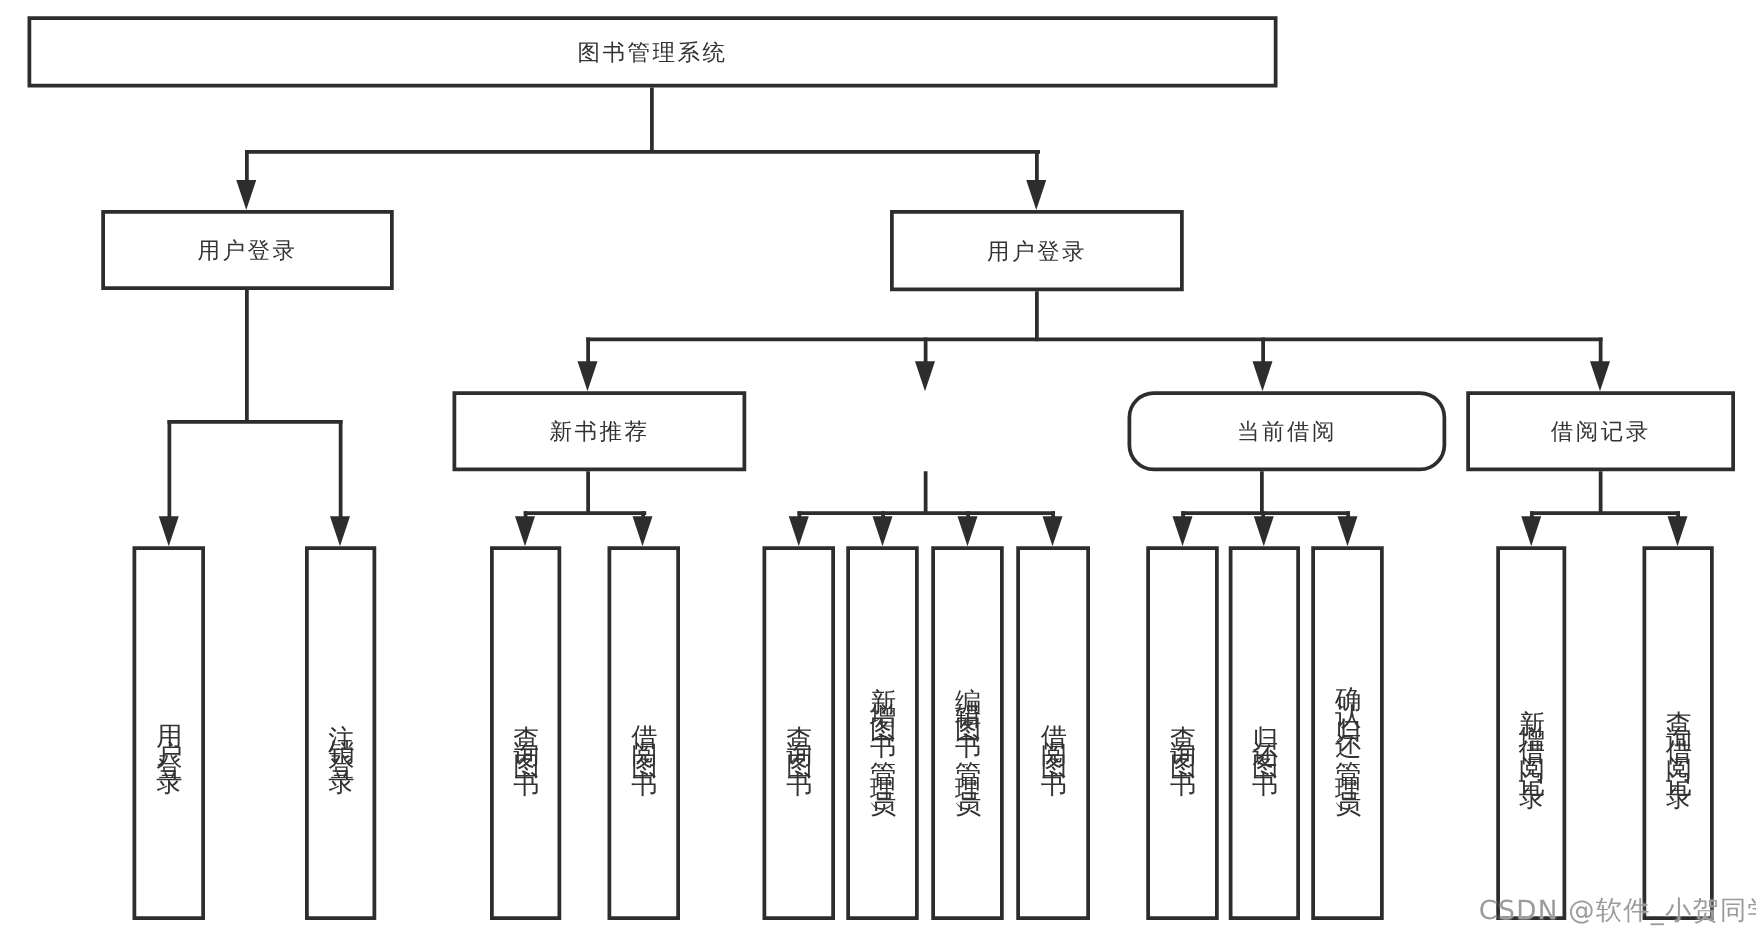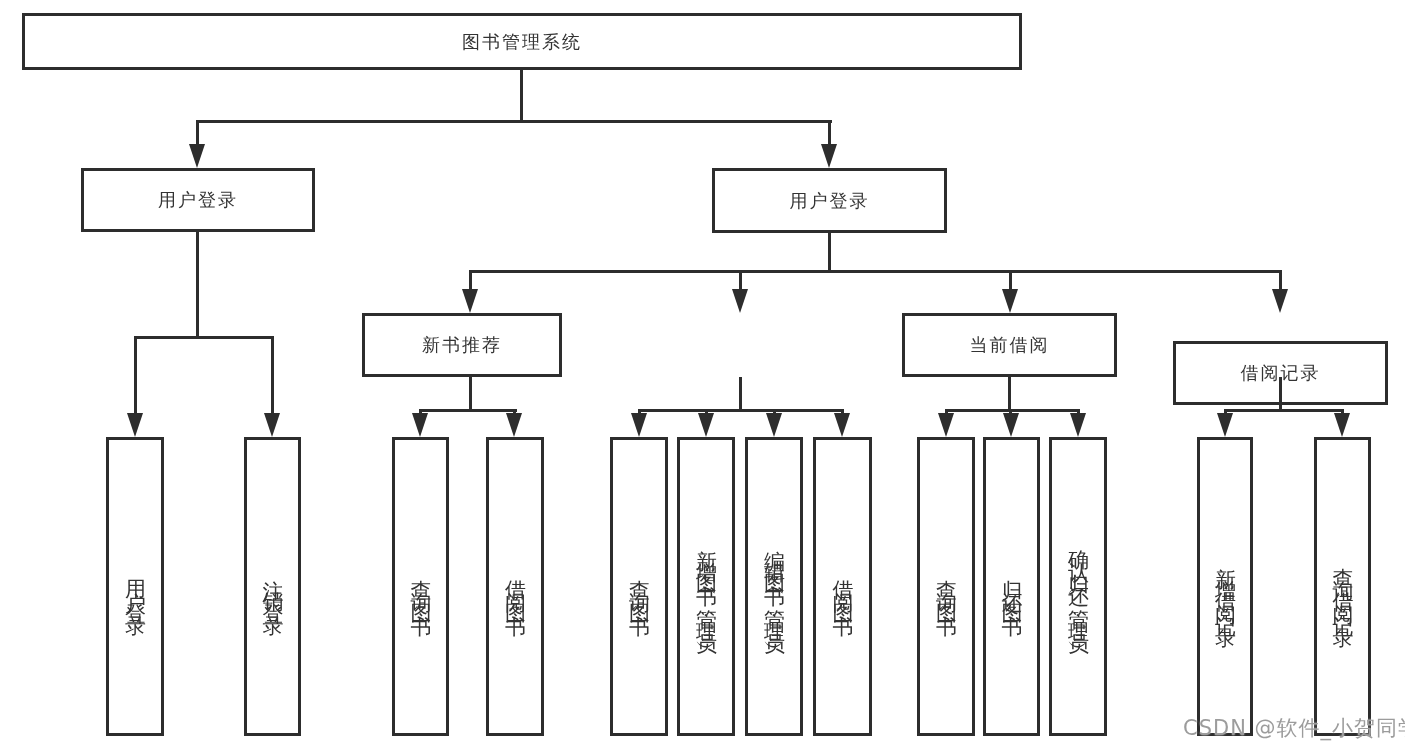--- a/index.html
+++ b/index.html
@@ -85,27 +85,27 @@
   <div class="line" style="left:469px; top:270px; width:813px; height:3px;"></div>
   <div class="line" style="left:469px; top:270px; width:3px; height:21px;"></div>
   <div class="arrow" style="left:462px; top:289px;"></div>
   <div class="line" style="left:739px; top:270px; width:3px; height:21px;"></div>
   <div class="arrow" style="left:732px; top:289px;"></div>
   <div class="line" style="left:1009px; top:270px; width:3px; height:21px;"></div>
   <div class="arrow" style="left:1002px; top:289px;"></div>
   <div class="line" style="left:1279px; top:270px; width:3px; height:21px;"></div>
   <div class="arrow" style="left:1272px; top:289px;"></div>
 
-  <div class="box hbox" style="left:362px; top:313px; width:200px; height:64px;">
+  <div class="box hbox" style="left:362px; top:313px; width:235px; height:64px;">
     <span>新书推荐</span>
   </div>
-  <div class="box hbox" style="left:902px; top:313px; width:215px; height:64px;">
+  <div class="box hbox" style="left:902px; top:313px; width:255px; height:64px;border-radius:21px;">
     <span>当前借阅</span>
   </div>
-  <div class="box hbox" style="left:1173px; top:313px; width:215px; height:64px;margin-top:28px;">
+  <div class="box hbox" style="left:1173px; top:313px; width:215px; height:64px;">
     <span>借阅记录</span>
   </div>
 
   <div class="line" style="left:469px; top:377px; width:3px; height:35px;"></div>
   <div class="line" style="left:419px; top:409px; width:98px; height:3px;"></div>
   <div class="line" style="left:419px; top:409px; width:3px; height:6px;"></div>
   <div class="arrow" style="left:412px; top:413px;"></div>
   <div class="line" style="left:513px; top:409px; width:3px; height:6px;"></div>
   <div class="arrow" style="left:506px; top:413px;"></div>
 

